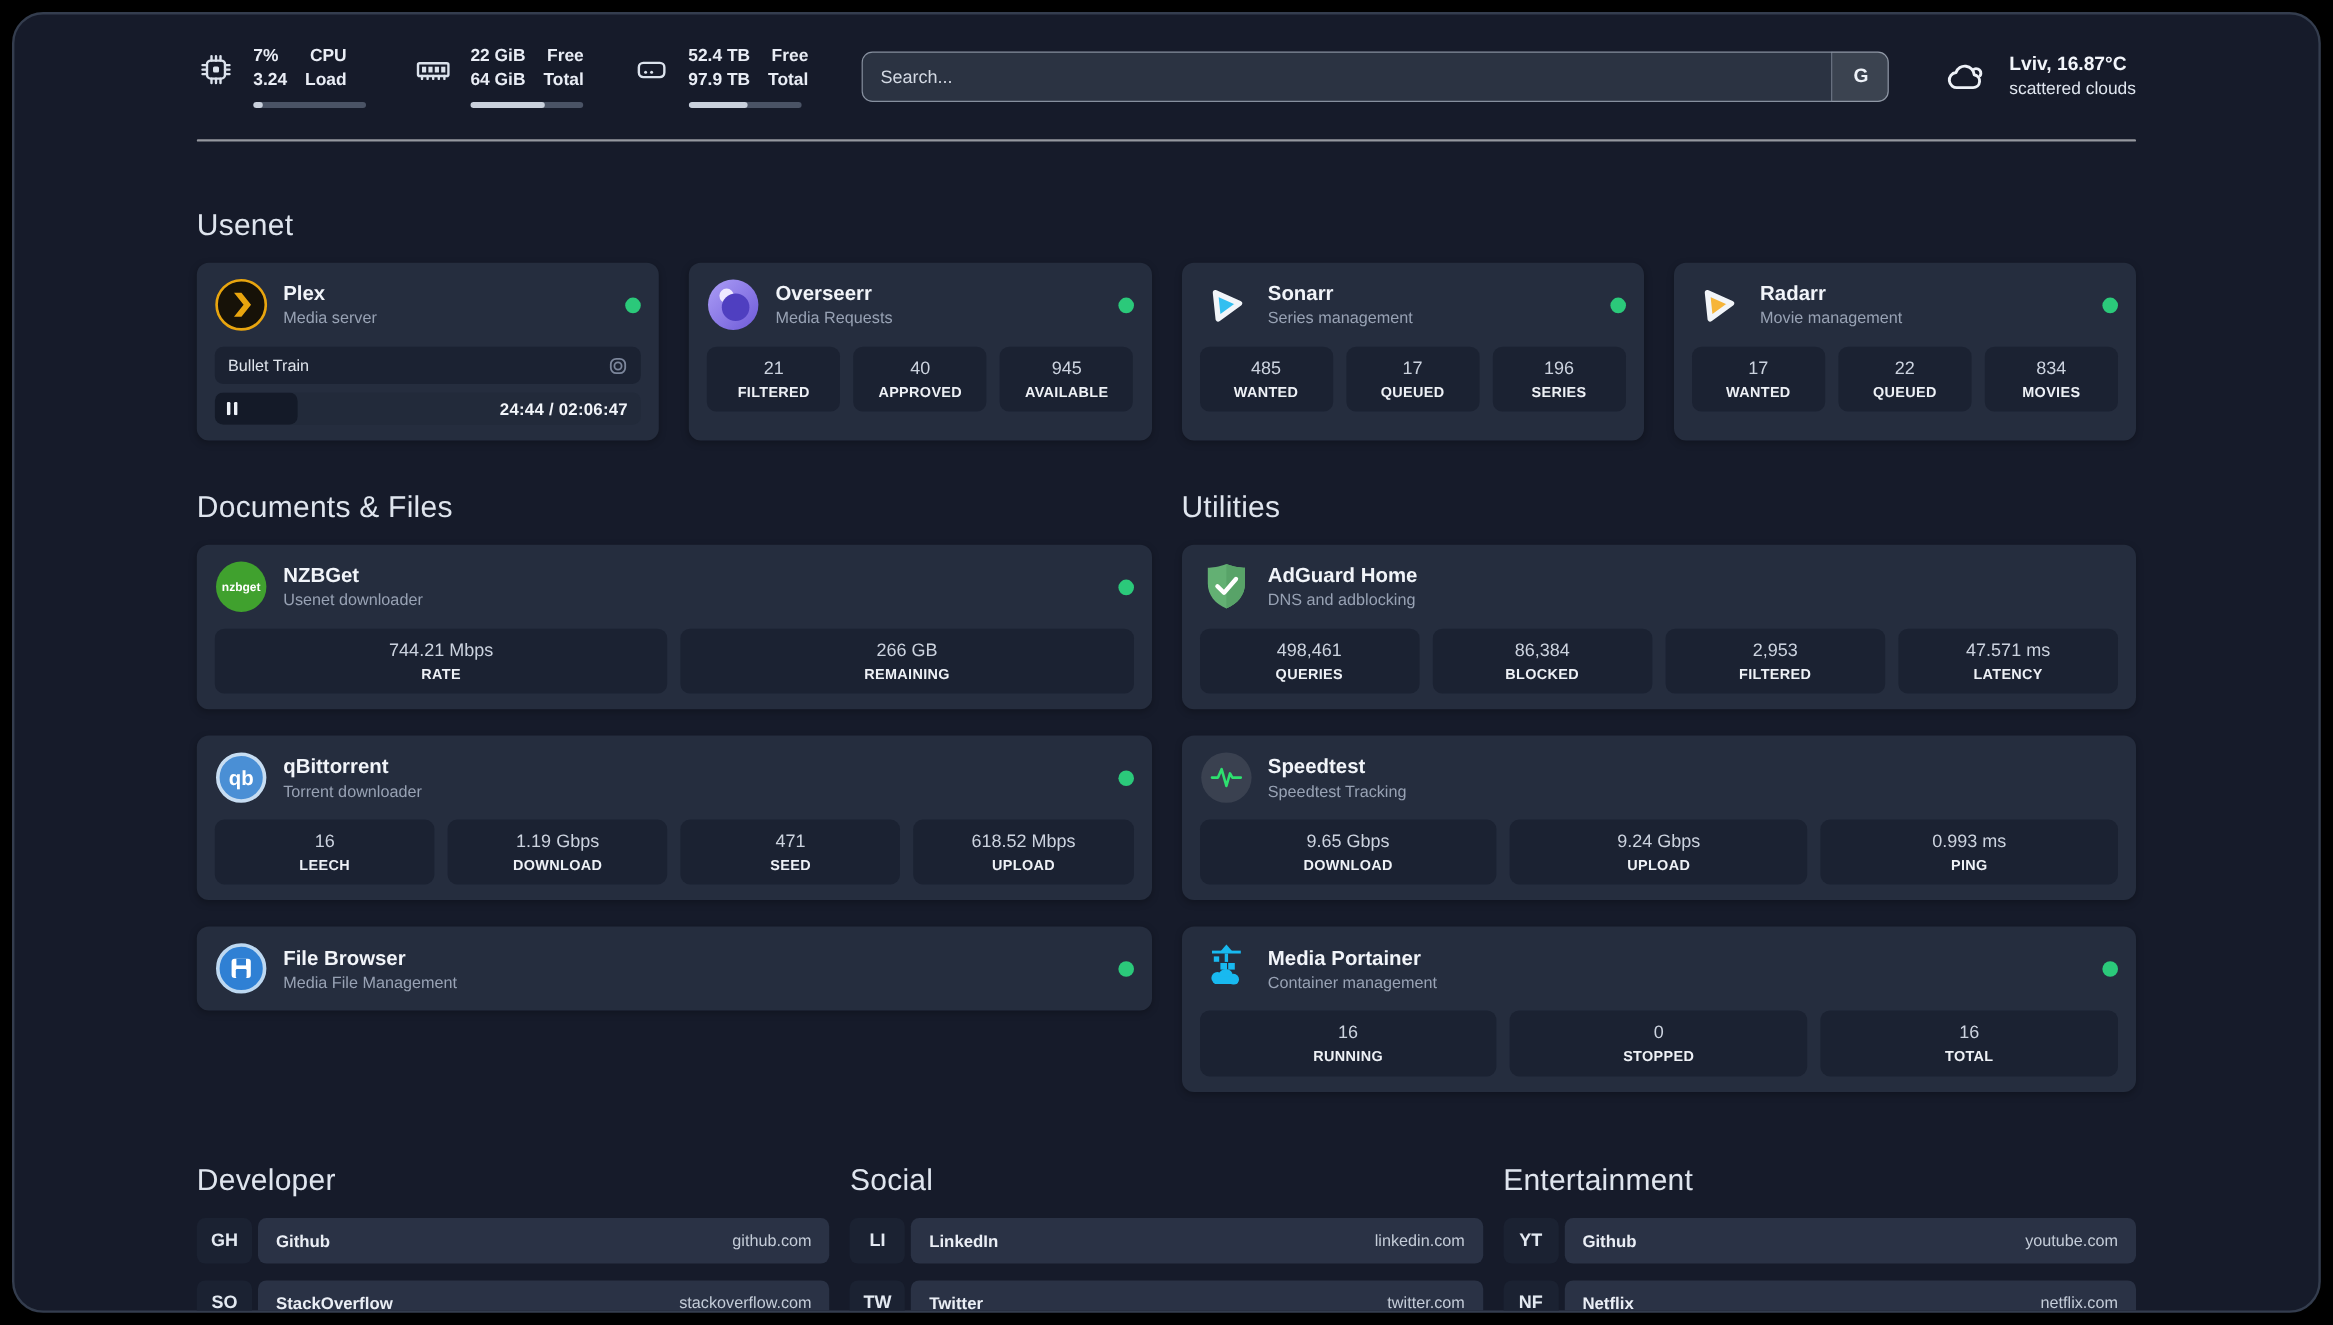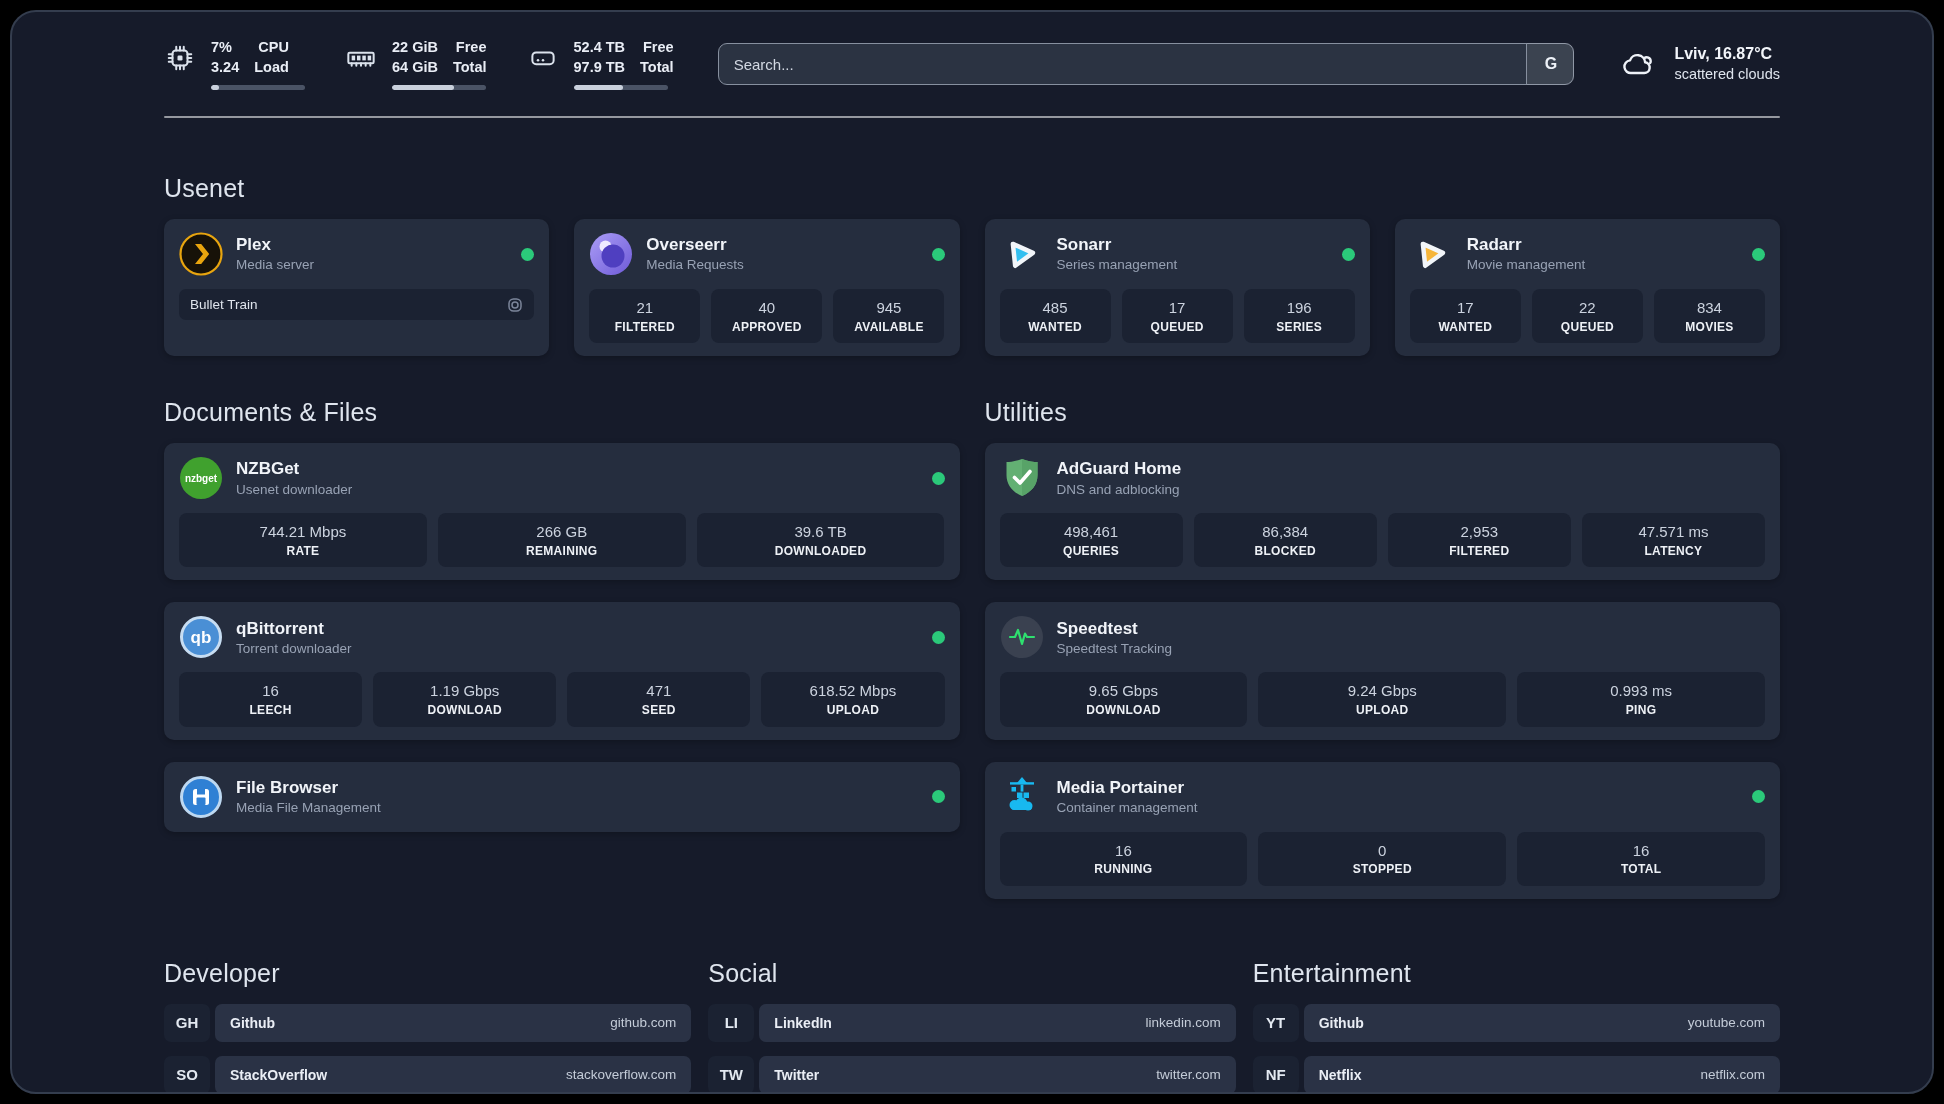--- a/index.html
+++ b/index.html
@@ -194,20 +194,30 @@
           <span class="dot"></span>
         </div>
         <div class="np-pill">
           <span class="np-title">Bullet Train</span>
           <span>
             <svg width="16" height="16" viewBox="0 0 16 16" fill="none" stroke="#7c869b" stroke-width="1.5">
               <rect x="2" y="2" width="12" height="12" rx="4.5"></rect>
                   <circle cx="8" cy="8" r="3"></circle>
             </svg>
           </span>
+        </div>
+        <div class="player">
+          <div class="player-fill" style="width: 19.5%;"></div>
+          <span class="pause-btn">
+            <svg width="9" height="11" viewBox="0 0 9 11">
+                  <rect width="3" height="11" rx="1" fill="#eef2f8"></rect>
+                  <rect x="6" width="3" height="11" rx="1" fill="#eef2f8"></rect>
+                </svg>
+          </span>
+          <span class="player-time">24:44 / 02:06:47</span>
         </div>
       </div>
 
       <div class="card">
         <div class="svc-head">
           <div class="svc-icon">
             <svg width="44" height="44" viewBox="0 0 44 44">
               <defs>
                     <linearGradient id="ovg" x1="0" y1="0" x2="1" y2="1">
                       <stop offset="0" stop-color="#ab9df6"></stop>
@@ -321,24 +331,20 @@
             <span class="dot"></span>
           </div>
           <div class="stats">
             <div class="stat">
                   <div class="stat-value">744.21 Mbps</div>
                   <div class="stat-label">RATE</div>
                 </div>
             <div class="stat">
                   <div class="stat-value">266 GB</div>
                   <div class="stat-label">REMAINING</div>
-                </div>
-            <div class="stat">
-                  <div class="stat-value">39.6 TB</div>
-                  <div class="stat-label">DOWNLOADED</div>
                 </div>
           </div>
         </div>
 
         <div class="card">
           <div class="svc-head">
             <div class="svc-icon">
               <svg width="44" height="44" viewBox="0 0 44 44">
                 <circle cx="22" cy="22" r="19.5" fill="#4a8fd5" stroke="#c7ddf2" stroke-width="3"></circle>
                 <text x="22" y="28" text-anchor="middle" font-size="17" font-weight="bold" fill="#ffffff" font-family="Liberation Sans, sans-serif">qb</text>

